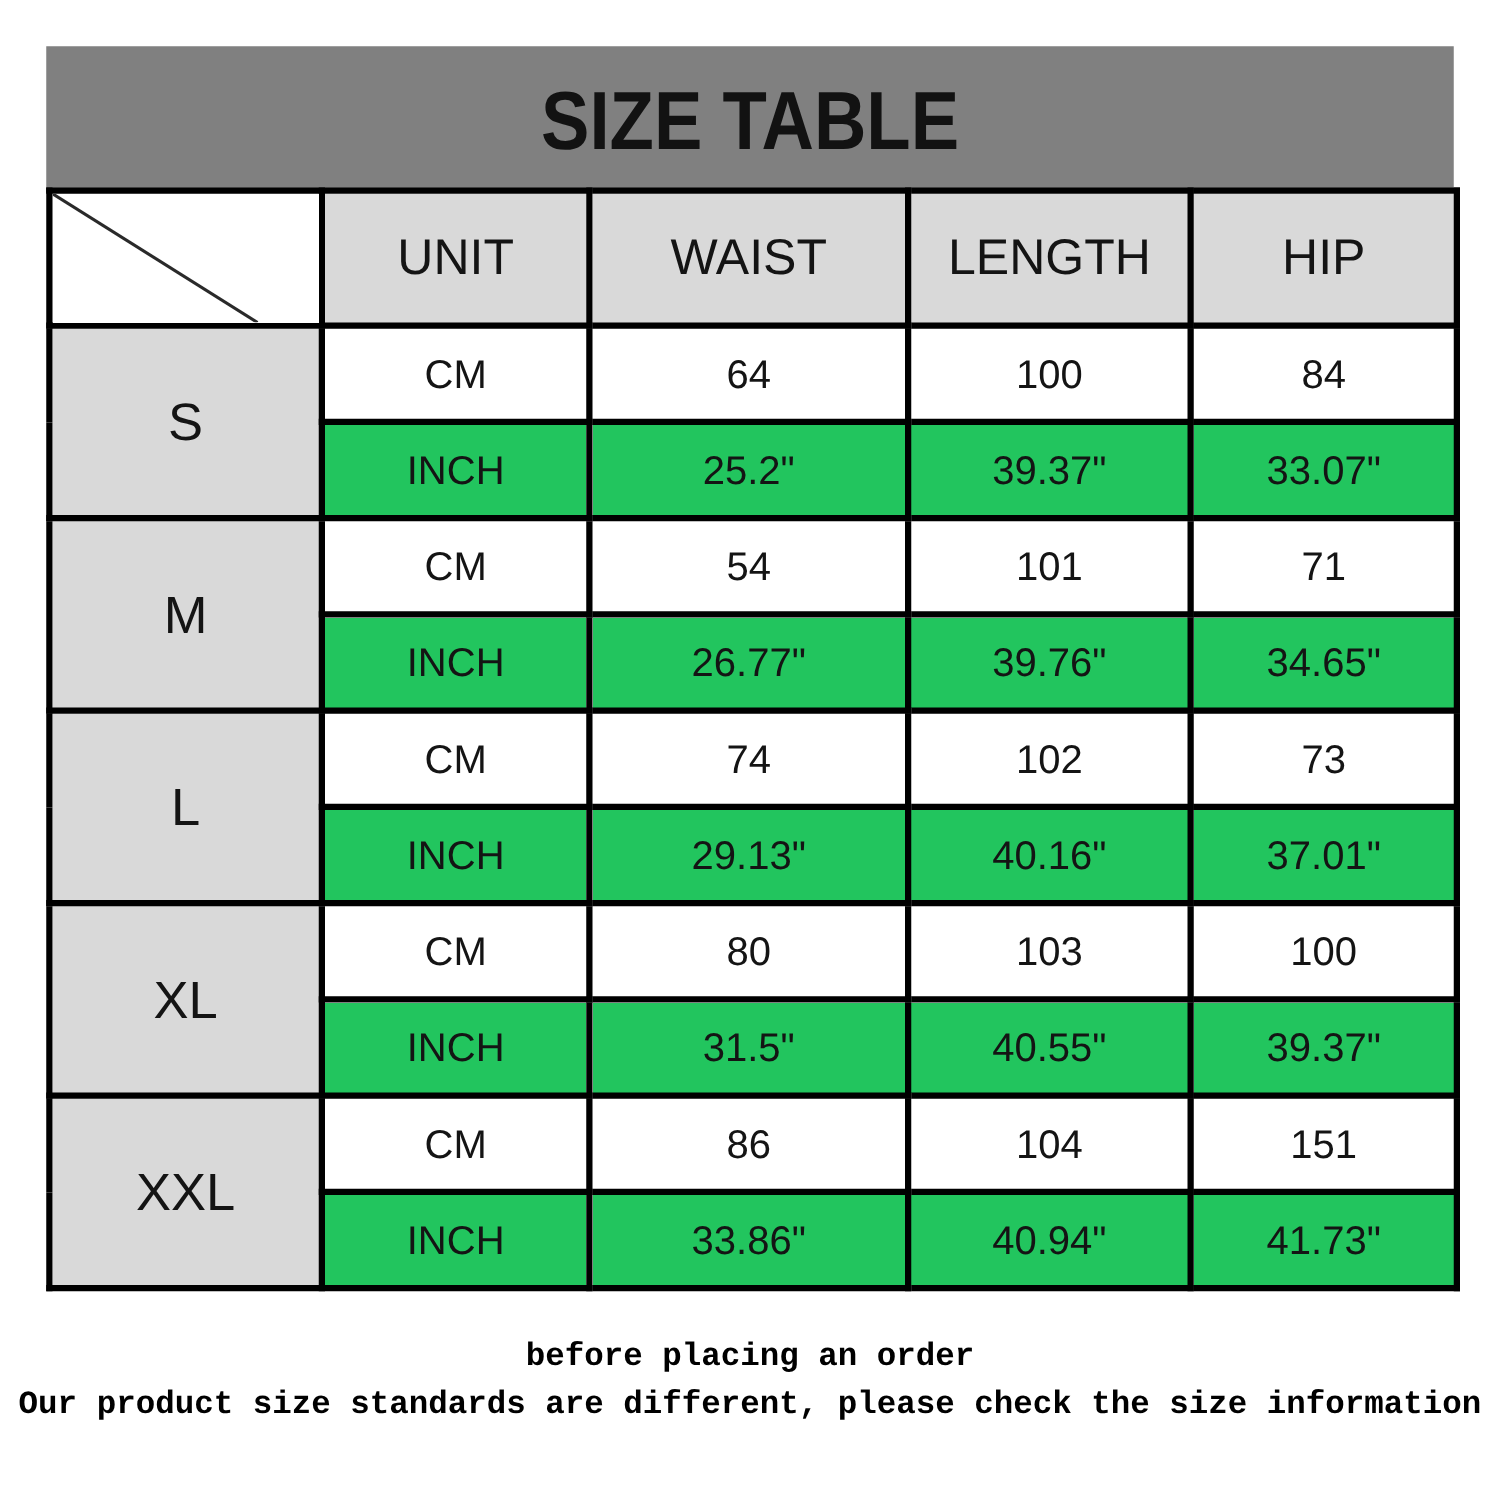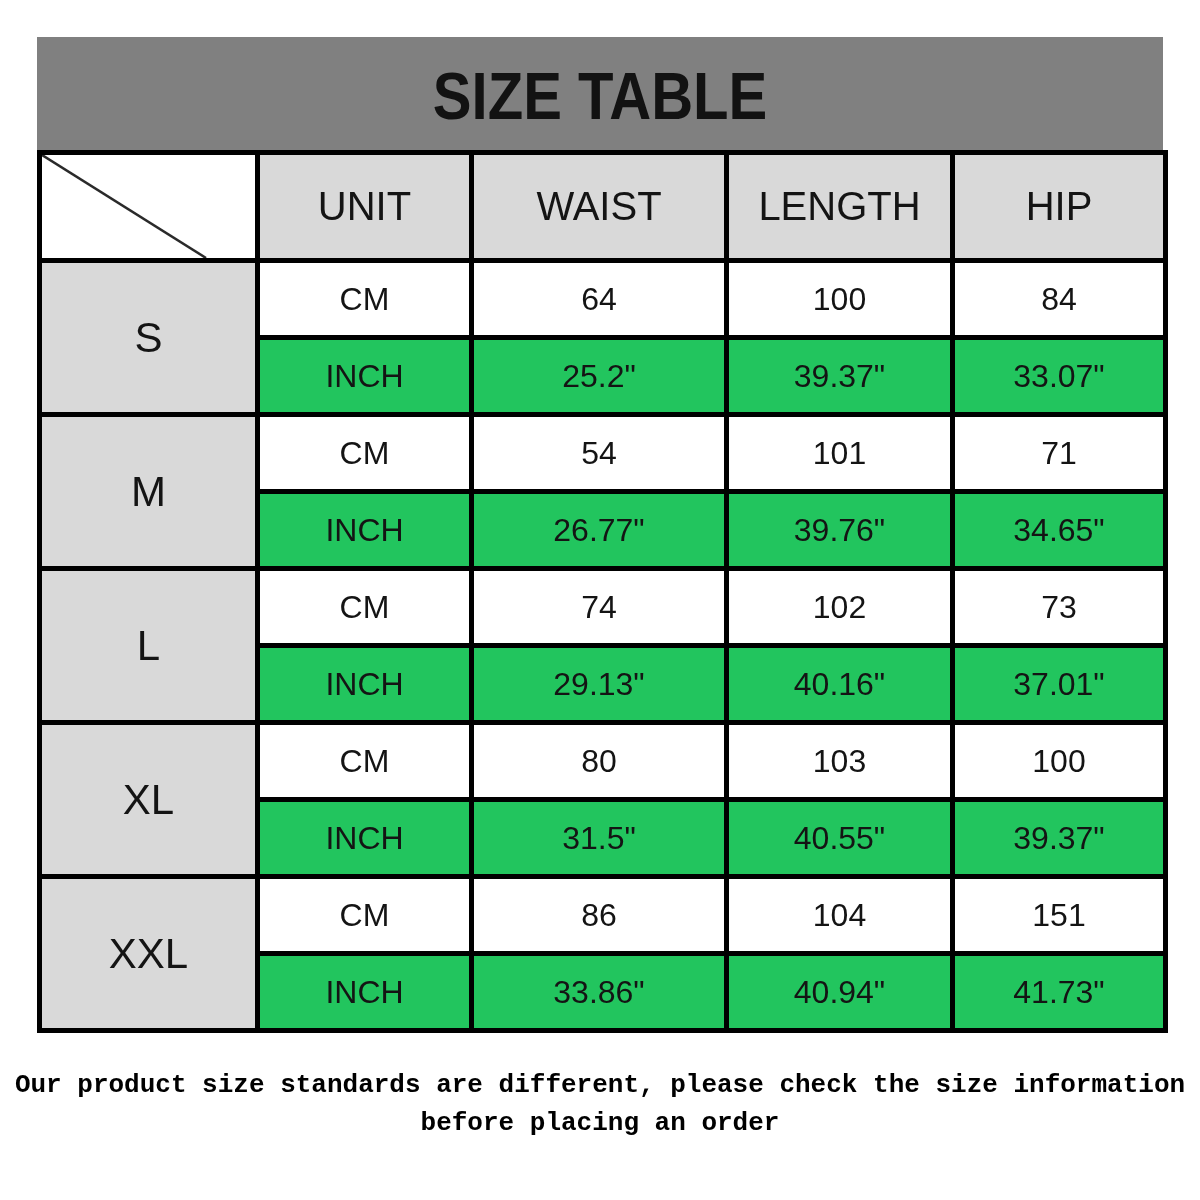--- a/index.html
+++ b/index.html
@@ -167,17 +167,17 @@
       <tr>
         <td class="inch-bg">INCH</td>
         <td class="inch-bg">33.86"</td>
         <td class="inch-bg">40.94"</td>
         <td class="inch-bg">41.73"</td>
       </tr>
     </tbody>
   </table>
 
   <div class="footer-note">
+    <div>before placing an order</div>
     <div>Our product size standards are different, please check the size information</div>
-    <div>before placing an order</div>
   </div>
 
 </div>
 
 </body></html>

